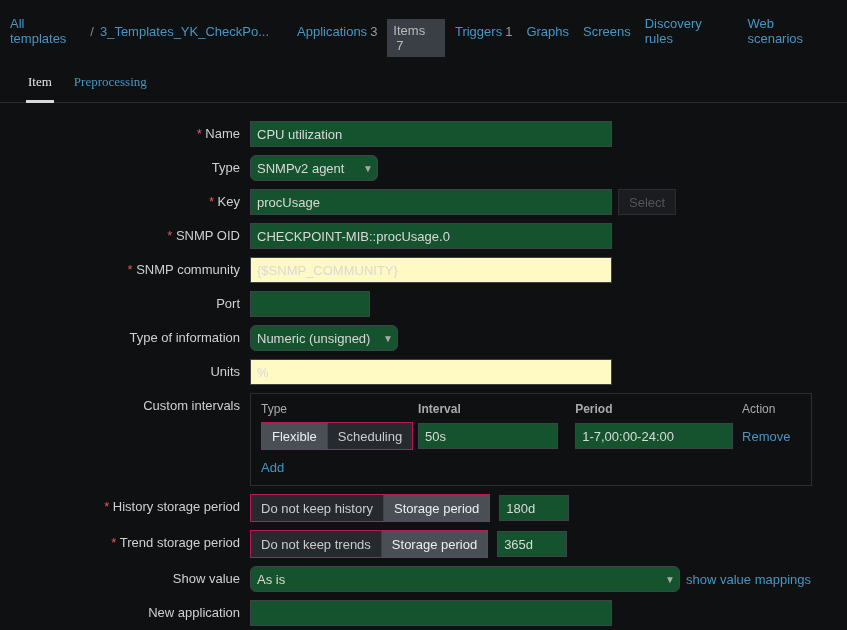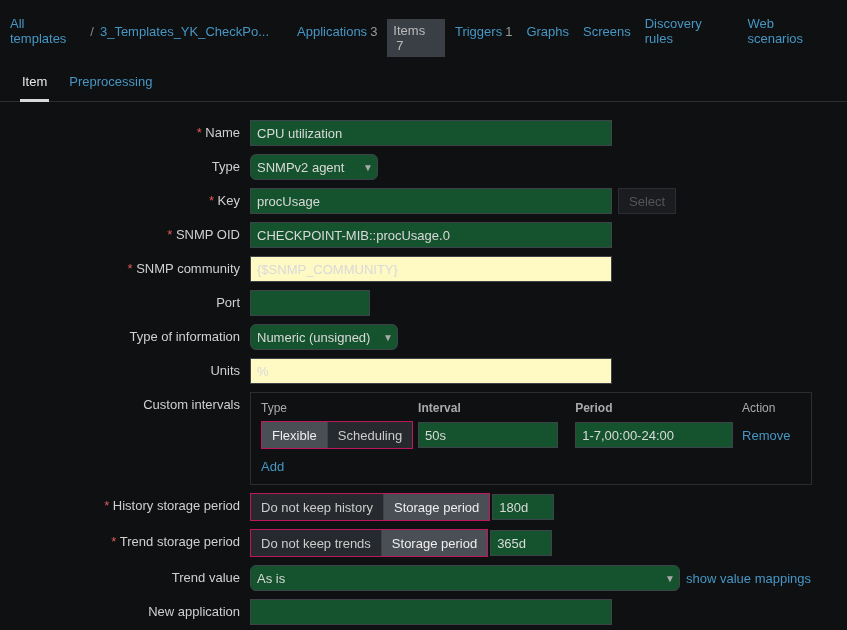--- a/index.html
+++ b/index.html
@@ -23,22 +23,23 @@
 }
 .breadcrumb-bar .sep { color: #888; }
 .nav-link { color: #4796c4; padding: 2px 4px; }
 .nav-count { color: #999; margin-left: 3px; }
 .nav-link.active { background: #3a3f45; color: #bbb; padding: 4px 6px; margin-top: 14px; }
 .nav-link.active .nav-count { color: #bbb; }
 
 .tabs {
   display: flex;
   gap: 18px;
-  padding: 4px 14px 0 20px;
+  padding: 4px 14px 0 26px;
   border-bottom: 1px solid #2a2d31;
+  font-family: Liberation Serif, serif;
 }
 .tab {
   padding: 6px 2px 10px 2px;
   cursor: pointer;
   color: #4796c4;
 }
 .tab.selected {
   color: #e8e8e8;
   border-bottom: 3px solid #d9d9d9;
   margin-bottom: -1px;
@@ -70,21 +71,21 @@
 input[type=text], select, .select-like {
   background: #14532d;
   color: #d9d9d9;
   border: 1px solid #3e434a;
   padding: 4px 6px;
   font-size: 13px;
   height: 26px;
 }
 .w360 { width: 362px; }
 .w118 { width: 120px; }
-.w70 { width: 62px; }
+.w70 { width: 70px; }
 .w428 { width: 430px; }
 .highlight { background: #fff9c4 !important; color: #222; }
 
 .btn {
   background: #2f3338;
   border: 1px solid #3e434a;
   color: #ccc;
   padding: 4px 10px;
   height: 26px;
   cursor: pointer;
@@ -116,21 +117,21 @@
 .ci-head .c-int  { width: 160px; font-weight: bold; }
 .ci-head .c-per  { width: 170px; font-weight: bold; }
 .ci-head .c-act  { width: 60px; }
 .ci-row .c-type { width: 160px; }
 .ci-row .c-int  { width: 160px; }
 .ci-row .c-per  { width: 170px; }
 .ci-row .c-act  { width: 60px; }
 .ci-row input { width: 140px; }
 .add-link { display: inline-block; margin-top: 10px; color: #4796c4; }
 
-.storage-group { display: flex; gap: 2px; }
+.storage-group { display: flex; gap: 9px; }
 
 .select-like {
   display: flex;
   align-items: center;
   justify-content: space-between;
   padding-right: 4px;
   border-radius: 6px;
 }
 .select-caret {
   font-size: 10px;
@@ -273,21 +274,21 @@
     <div class="field storage-group">
       <div class="toggle-group">
         <button class="btn off">Do not keep trends</button>
         <button class="btn on">Storage period</button>
       </div>
       <input type="text" class="w70" value="365d" style="">
     </div>
   </div>
 
   <div class="row">
-    <div class="lbl">Trend value</div>
+    <div class="lbl">Show value</div>
     <div class="field">
       <div class="select-like w428">
         <span>As is</span>
         <span class="select-caret">▼</span>
       </div>
       <a>show value mappings</a>
     </div>
   </div>
 
   <div class="row">

